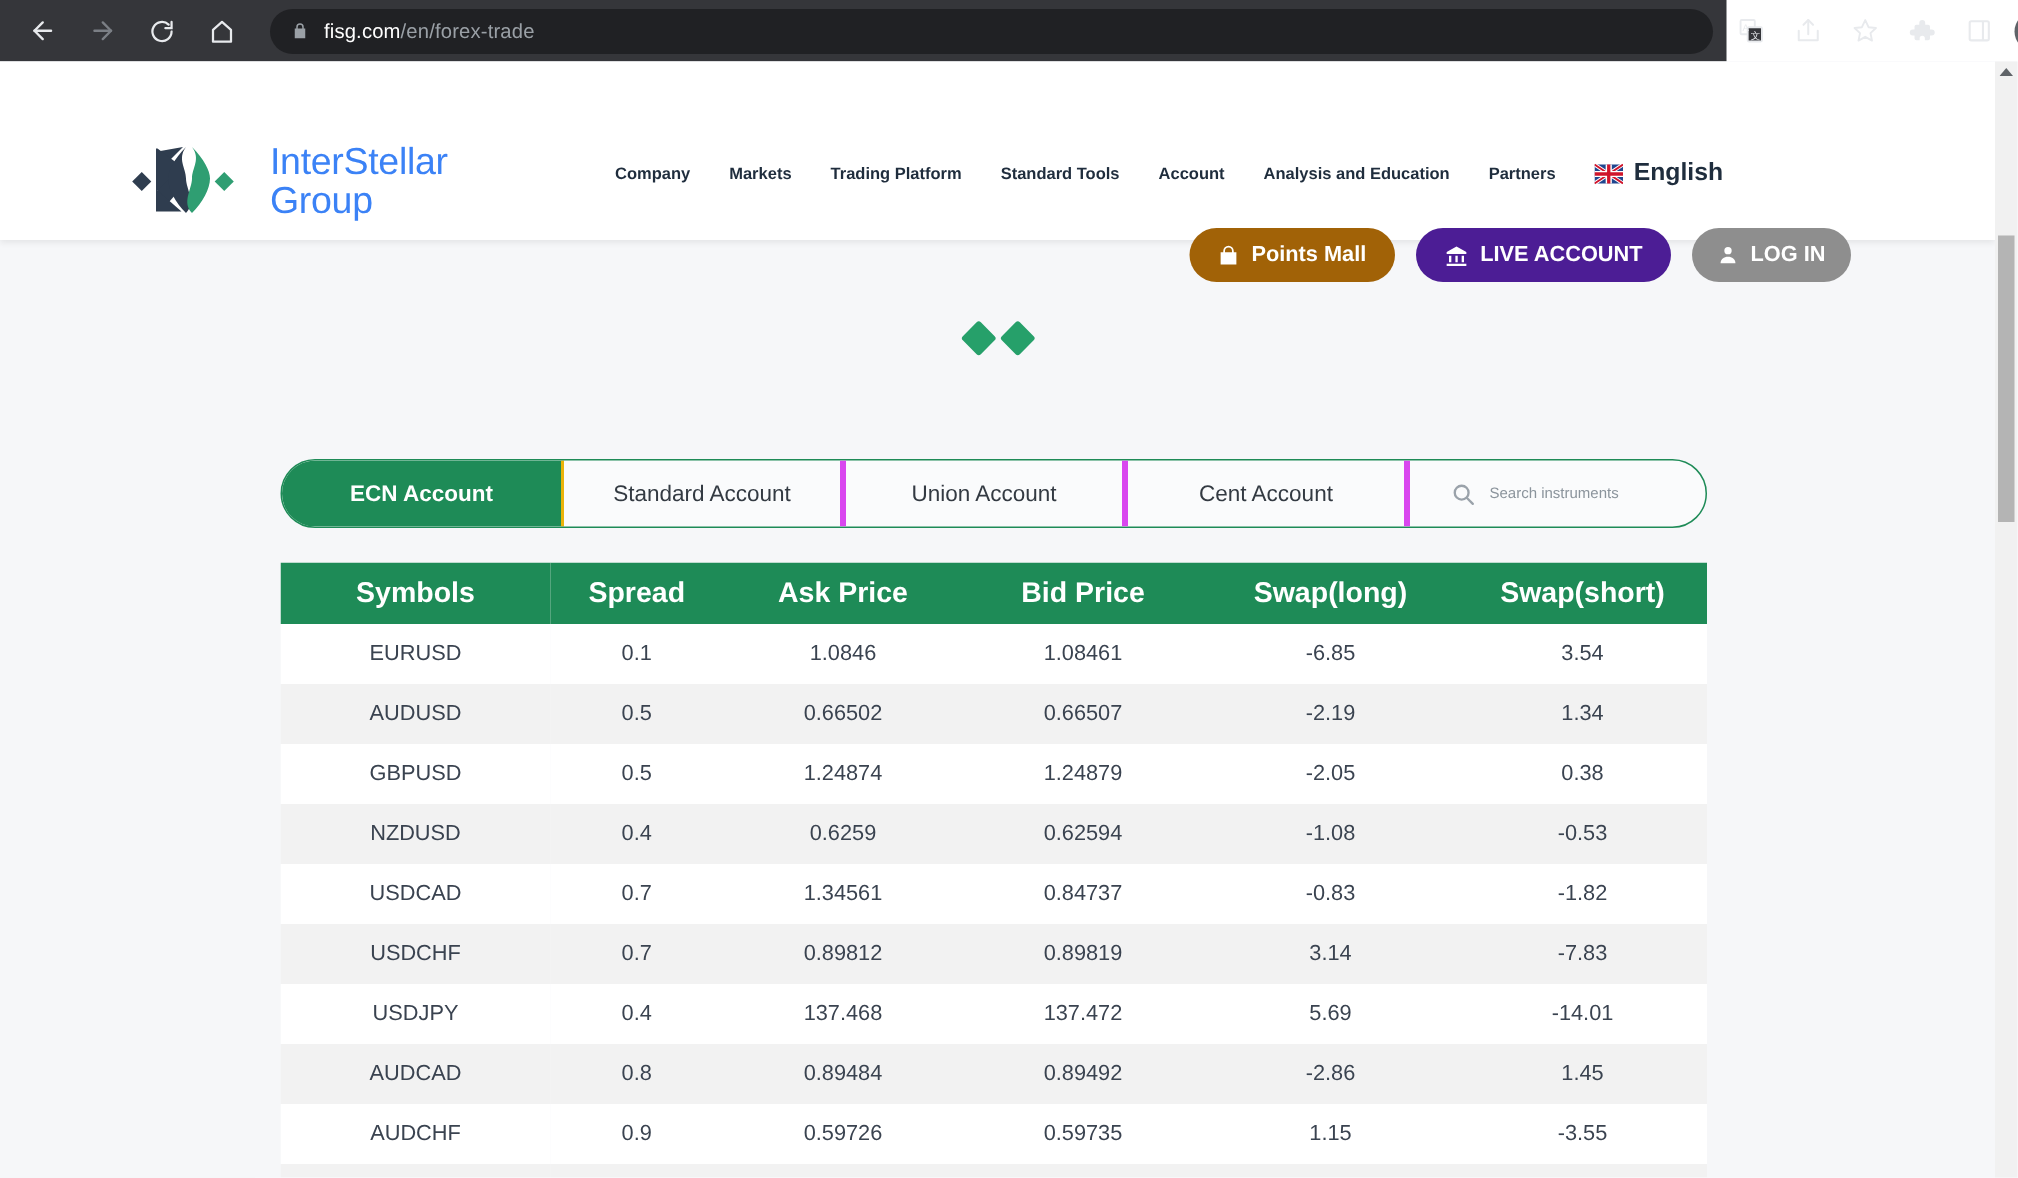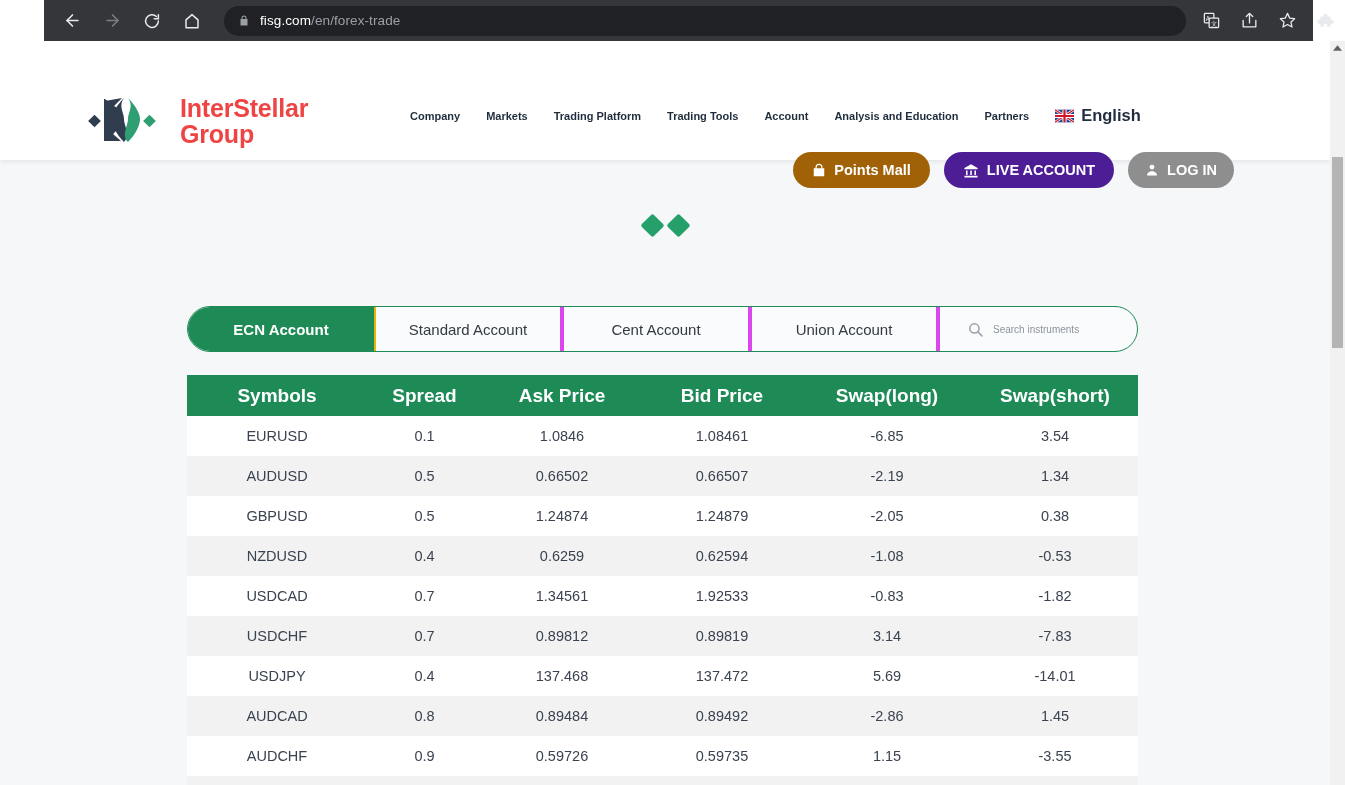--- a/index.html
+++ b/index.html
@@ -4,22 +4,22 @@
 <style>
   * { margin:0; padding:0; box-sizing:border-box; }
   html,body { width:1345px; height:785px; overflow:hidden; }
   body {
     font-family:"Liberation Sans", sans-serif;
     background:#ffffff;
   }
 
   
   .browser-bar{
-    position:absolute; left:0; top:0; width:1269px; height:41px;
-    background:#35363a; display:flex; align-items:center;margin-left:44px;
+    position:absolute; left:0; top:0; width:1151px; height:41px;
+    background:#35363a; display:flex; align-items:center;
   }
   .nav-btns{ display:flex; align-items:center; padding-left:8px; }
   .nav-btn{
     width:34px; height:34px; border-radius:50%;
     display:flex; align-items:center; justify-content:center;
     margin:0 3px;
   }
   .nav-btn svg{ display:block; }
 
   .omnibox{
@@ -61,21 +61,21 @@
     background:#ffffff;
     box-shadow:0 2px 4px rgba(0,0,0,.07);
   }
   .logo{
     position:absolute; left:88px; top:53px;
     display:flex; align-items:center;
   }
   .logo-mark{ width:82px; height:53px; }
   .logo-text{
     margin-left:10px; font-size:25px; line-height:26px;
-    font-weight:bold; color:#ef4444; letter-spacing:-.2px;
+    font-weight:normal; color:#3b82f6; letter-spacing:-.2px;
   }
   .logo-text .l2{ display:block; }
 
   .mainnav{
     position:absolute; left:410px; top:65px;
     display:flex; align-items:center; gap:26px;
   }
   .nav-item{
     font-size:11px; font-weight:bold; color:#1f2d3d;
     white-space:nowrap;
@@ -268,21 +268,21 @@
       <div class="logo-text">
         <span>InterStellar</span>
         <span class="l2">Group</span>
       </div>
     </div>
 
     <nav class="mainnav">
       <span class="nav-item">Company</span>
       <span class="nav-item">Markets</span>
       <span class="nav-item">Trading Platform</span>
-      <span class="nav-item">Trading Tools</span>
+      <span class="nav-item">Standard Tools</span>
       <span class="nav-item">Account</span>
       <span class="nav-item">Analysis and Education</span>
       <span class="nav-item">Partners</span>
       <span class="lang">
         <svg class="flag" viewBox="0 0 60 40">
           <rect width="60" height="40" fill="#20468f"></rect>
           <path d="M0 0 L60 40 M60 0 L0 40" stroke="#fff" stroke-width="8"></path>
           <path d="M0 0 L60 40 M60 0 L0 40" stroke="#cf142b" stroke-width="4"></path>
           <path d="M30 0 V40 M0 20 H60" stroke="#fff" stroke-width="13"></path>
           <path d="M30 0 V40 M0 20 H60" stroke="#cf142b" stroke-width="7"></path>
@@ -315,22 +315,22 @@
   </div>
 
   <h1 class="title">
     <span class="dia"></span>
     <span class="dia"></span>
   </h1>
 
   <div class="tabs">
     <div class="tab active">ECN Account</div>
     <div class="tab">Standard Account</div>
+    <div class="tab">Union Account</div>
     <div class="tab">Cent Account</div>
-    <div class="tab">Union Account</div>
     <div class="searchcell">
       <svg width="17" height="17" viewBox="0 0 24 24" fill="none" stroke="#9aa2aa" stroke-width="2.2" stroke-linecap="round">
             <circle cx="10.5" cy="10.5" r="6.5"></circle>
             <line x1="15.5" y1="15.5" x2="21" y2="21"></line>
           </svg>
       <input type="text" placeholder="Search instruments" style="">
     </div>
   </div>
 
   <div class="tablewrap">
@@ -383,21 +383,21 @@
               <td>0.4</td>
               <td>0.6259</td>
               <td>0.62594</td>
               <td>-1.08</td>
               <td>-0.53</td>
             </tr>
             <tr>
               <td>USDCAD</td>
               <td>0.7</td>
               <td>1.34561</td>
-              <td>1.92533</td>
+              <td>0.84737</td>
               <td>-0.83</td>
               <td>-1.82</td>
             </tr>
             <tr>
               <td>USDCHF</td>
               <td>0.7</td>
               <td>0.89812</td>
               <td>0.89819</td>
               <td>3.14</td>
               <td>-7.83</td>

